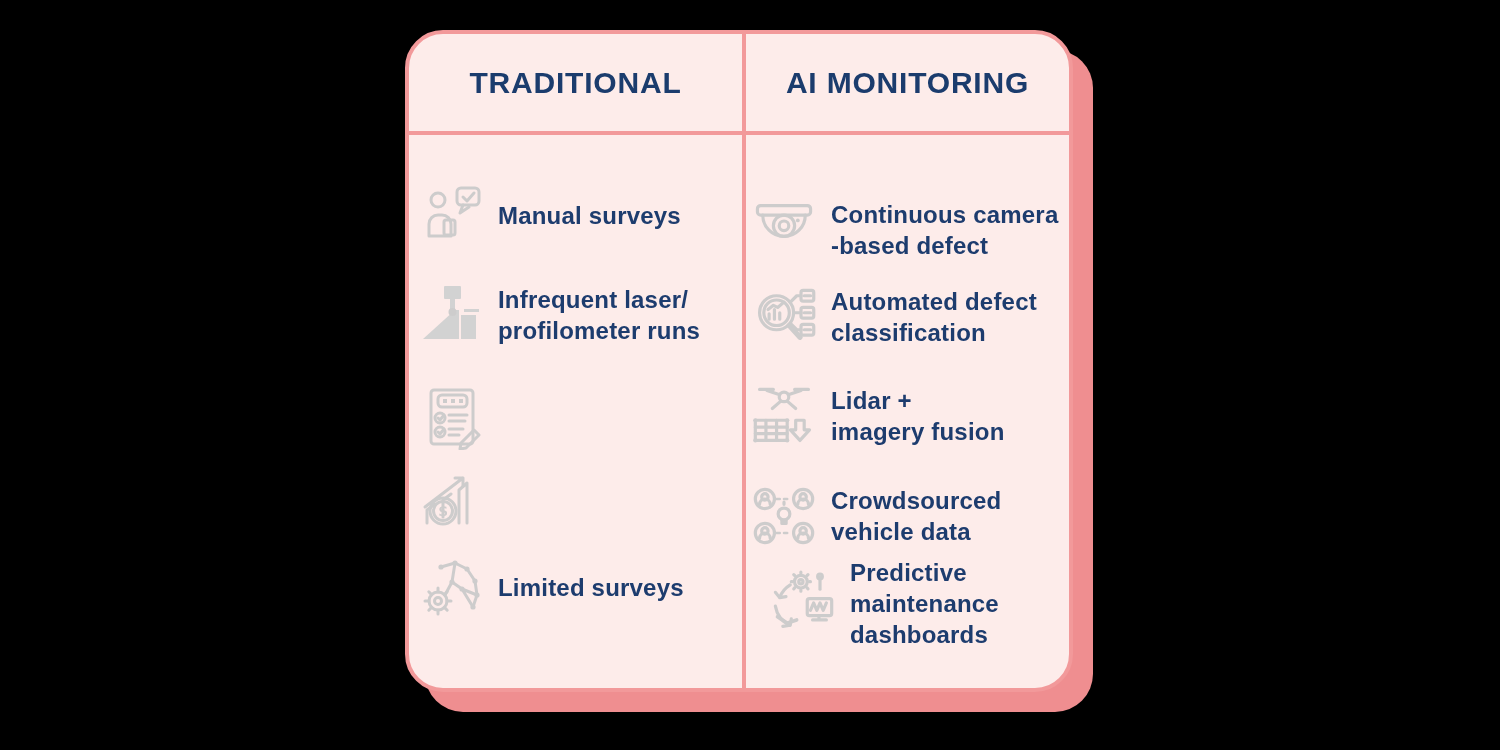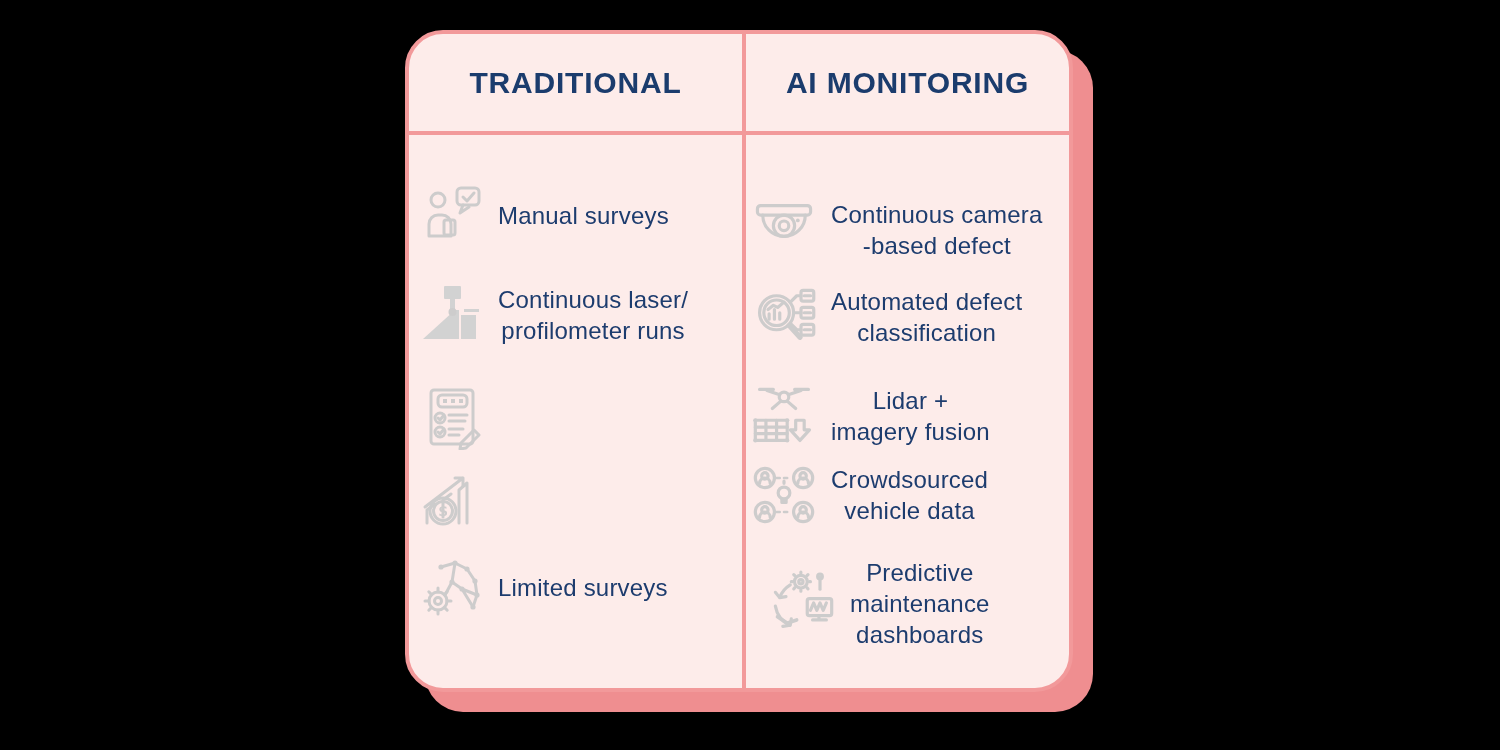--- a/index.html
+++ b/index.html
@@ -63,37 +63,36 @@
     position: absolute;
     display: flex;
     align-items: center;
     gap: 13px;
   }
   .row .icon { flex: 0 0 auto; display: block; line-height: 0; }
   .row .label {
     color: #1d3c6e;
     font-size: 24px;
     line-height: 31px;
-    font-weight: 400;
+    font-weight: 700;
     white-space: pre-line;
     letter-spacing: 0.2px;
-    text-align: center;
   }
 
   
   .l1 { left: 12px; top: 149px; }
   .l2 { left: 12px; top: 249px; }
   .l3 { left: 12px; top: 352px; }
   .l4 { left: 12px; top: 435px; }
   .l5 { left: 12px; top: 521px; }
   
   .r1 { left: 341px; top: 162px; }
   .r2 { left: 341px; top: 249px; }
   .r3 { left: 341px; top: 348px; }
-  .r4 { left: 341px; top: 427px; }
+  .r4 { left: 341px; top: 448px; }
   .r5 { left: 360px; top: 523px; }
 
   svg.ic {
     stroke: #cdcccc;
     fill: none;
     stroke-width: 3;
     stroke-linecap: round;
     stroke-linejoin: round;
   }
   svg.ic .fl { fill: #d2d2d2; stroke: none; }
@@ -130,21 +129,21 @@
         <span class="icon">
           <svg class="ic" width="64" height="64" viewBox="0 0 64 64">
             <rect class="fl" x="23" y="3" width="17" height="13" rx="1"></rect>
             <rect class="fl" x="29" y="16" width="5" height="11"></rect>
             <path class="fl" d="M2,56 L34,27 h4 v29 z"></path>
             <rect class="fl" x="40" y="32" width="15" height="24"></rect>
             <rect class="fl" x="43" y="26" width="15" height="3"></rect>
             <circle class="dot" cx="31.5" cy="29" r="4"></circle>
           </svg>
         </span>
-        <span class="label">Continuous laser/
+        <span class="label">Infrequent laser/
 profilometer runs</span>
       </div>
 
       <div class="row l3">
         <span class="icon">
           <svg class="ic" width="64" height="64" viewBox="0 0 64 64">
             <rect x="10" y="4" width="42" height="54" rx="3"></rect>
             <rect x="17" y="9" width="29" height="12" rx="4"></rect>
             <rect class="dot" x="22" y="13" width="4" height="4"></rect>
             <rect class="dot" x="30" y="13" width="4" height="4"></rect>

